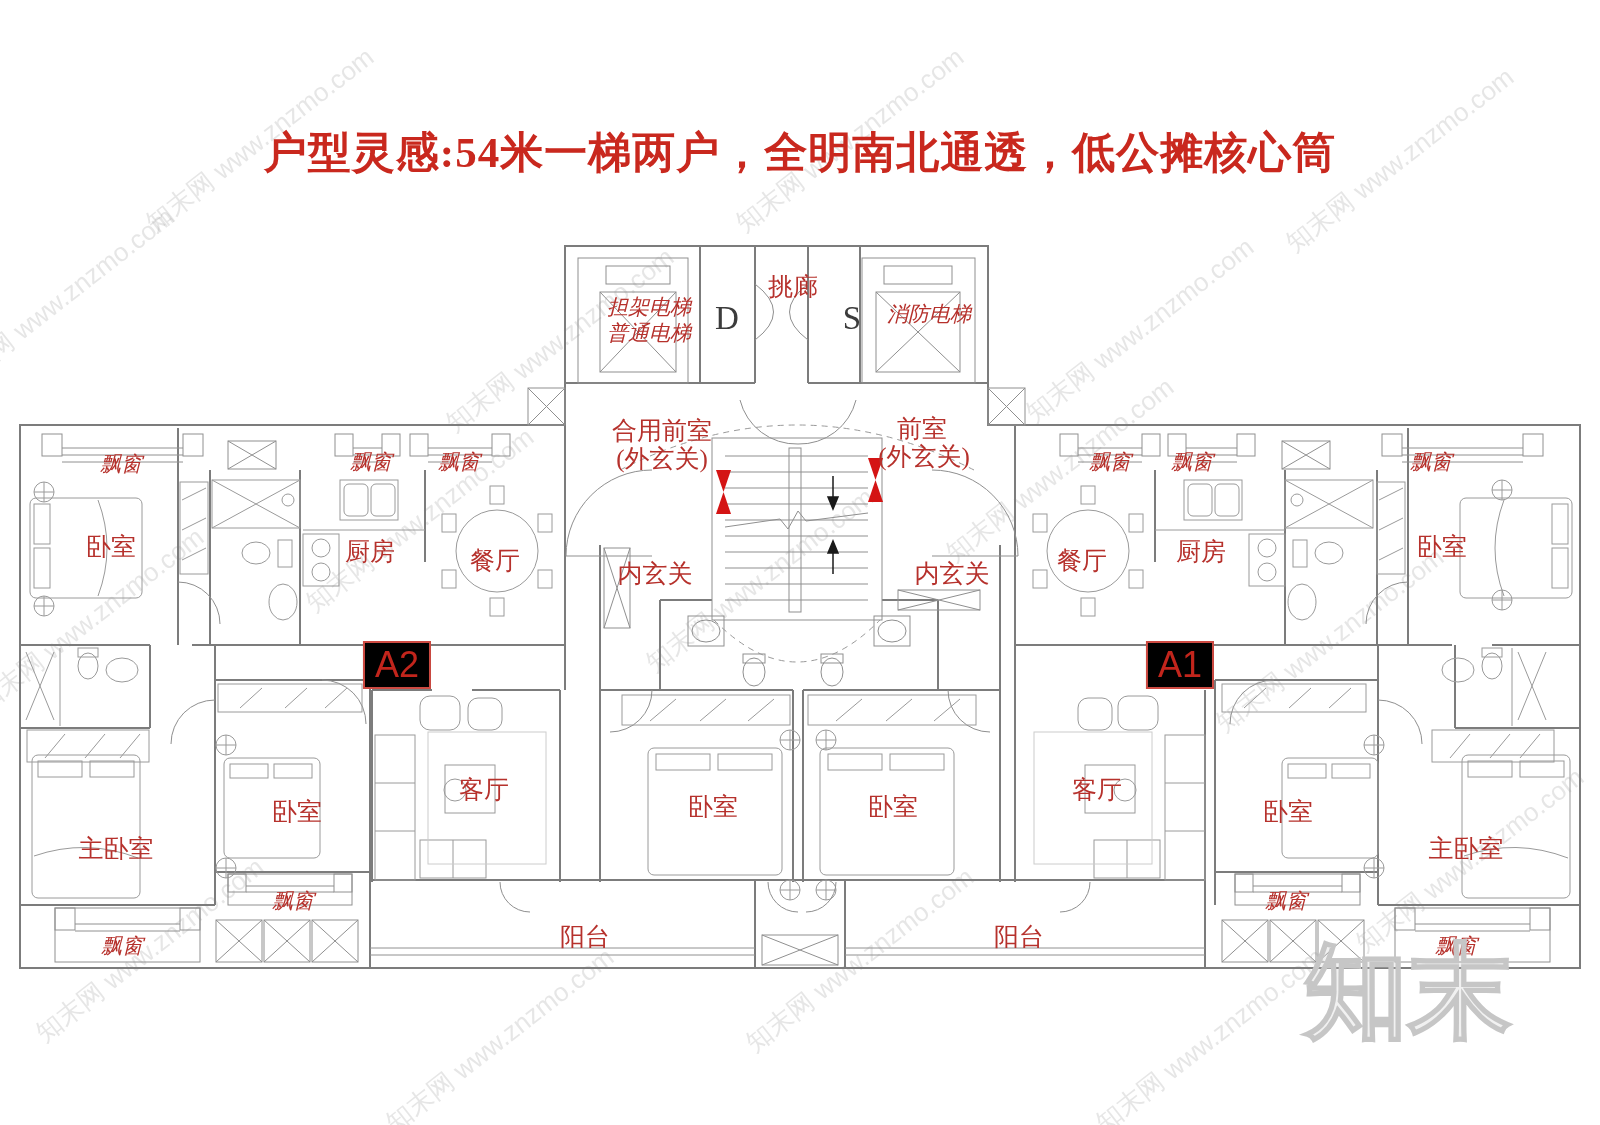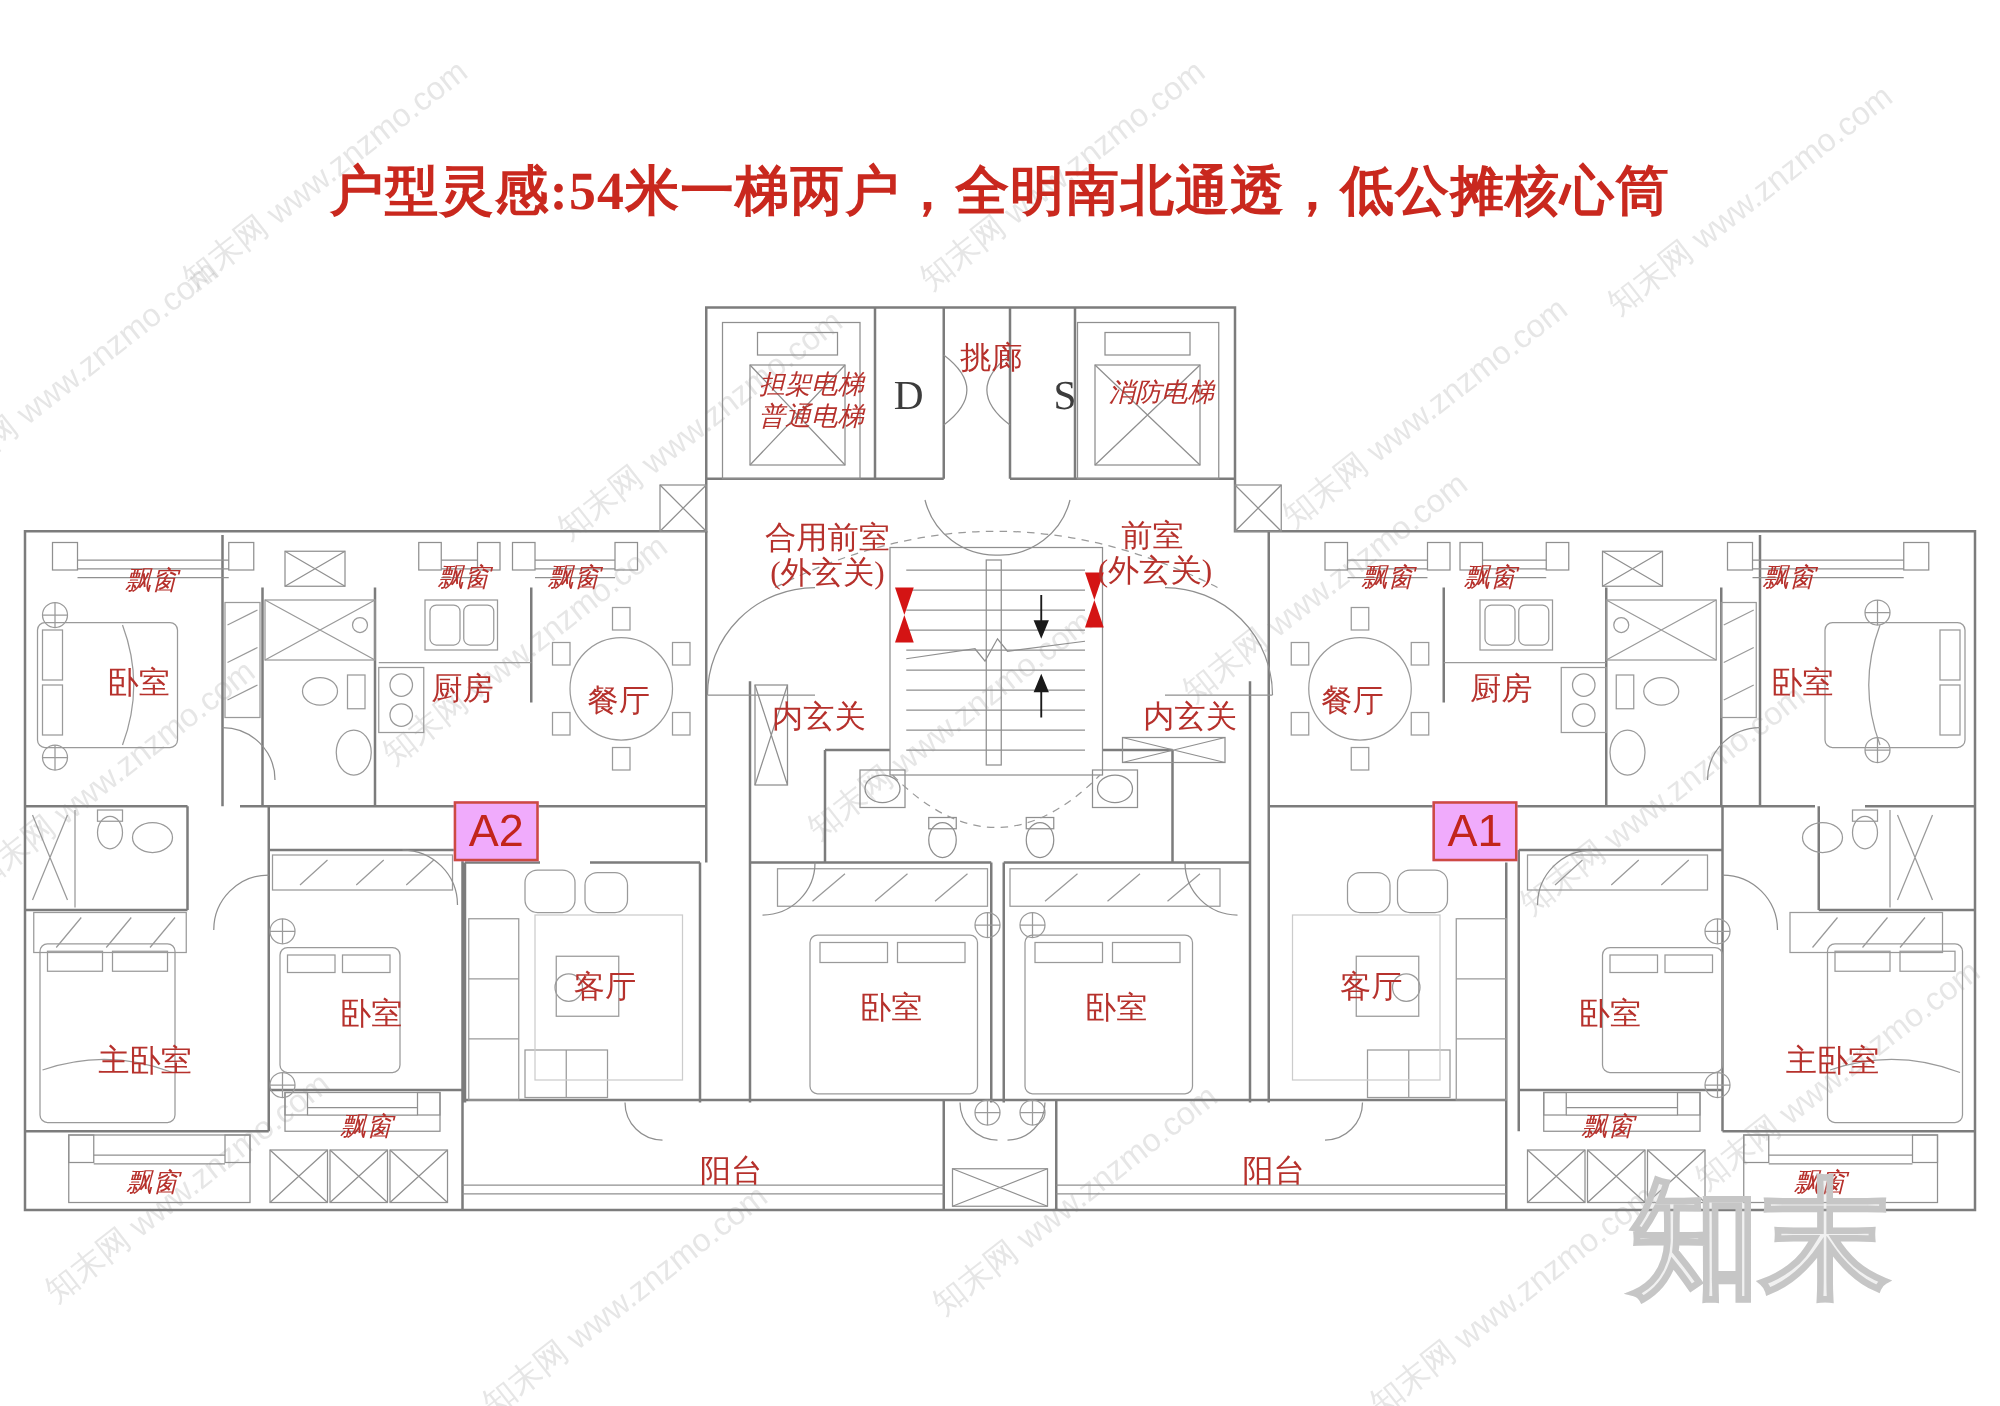--- a/index.html
+++ b/index.html
@@ -10,21 +10,21 @@
          white-space:nowrap;font-weight:600;}
   .t1{top:124px;font-size:43px;letter-spacing:1px;}
   .t2{top:186px;font-size:42px;letter-spacing:2px;}
   
   .lbl{position:absolute;transform:translate(-50%,-50%);color:#b6312c;white-space:nowrap;
        font-family:"Liberation Serif", serif;}
   .s22{font-size:21px;font-style:italic;}
   .s26{font-size:25px;}
   .dk{color:#3c3c3c;font-size:33px;}
   .unit-badge{position:absolute;transform:translate(-50%,-50%);border:2px solid #cd4a42;
-       background:#f0abfc;color:#c2251c;font-size:36px;line-height:1;padding:4px 10px;
+       background:#000000;color:#c2251c;font-size:36px;line-height:1;padding:4px 10px;
        font-family:"Liberation Sans", sans-serif;}
   
   .wm{position:absolute;transform:translate(-50%,-50%) rotate(-38deg);
       color:rgba(160,160,160,0.26);font-size:26px;white-space:nowrap;
       font-family:"Liberation Sans", sans-serif;}
   .brand{position:absolute;transform:translate(-50%,-50%);white-space:nowrap;
       font-family:"Liberation Sans", sans-serif;font-weight:700;
       color:rgba(200,200,200,0.25);-webkit-text-stroke:2px #c6c6c6;font-size:104px;}
   .brand-id{position:absolute;transform:translate(-50%,-50%);white-space:nowrap;
       font-family:"Liberation Sans", sans-serif;font-weight:700;

